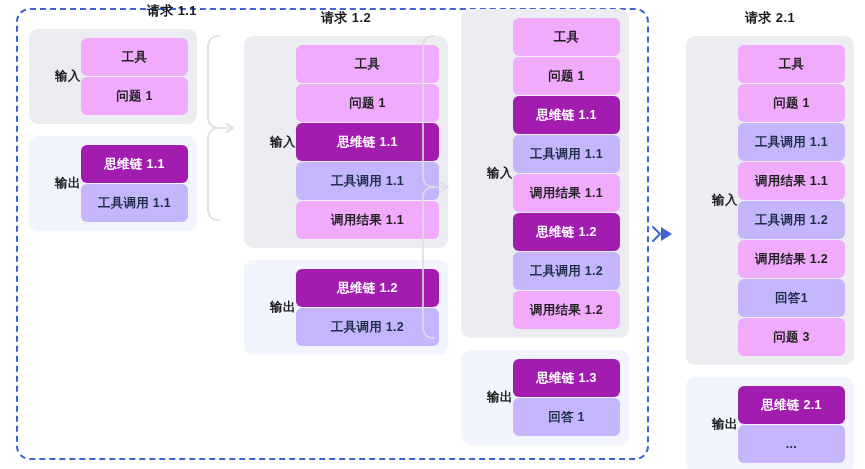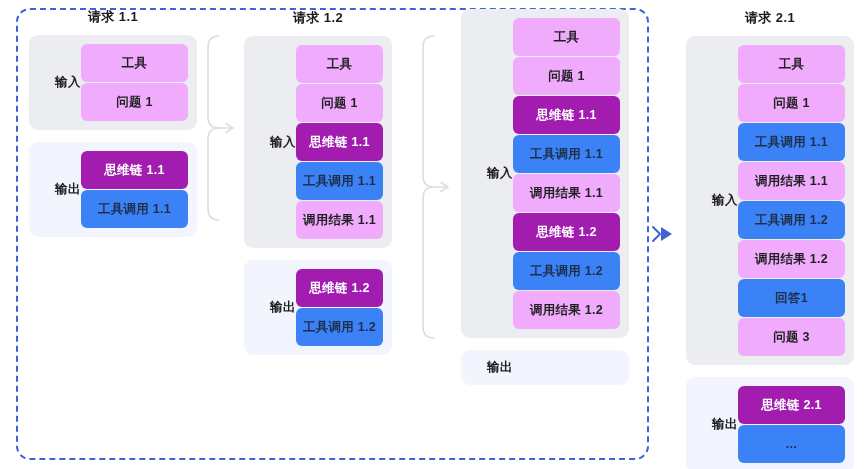--- a/index.html
+++ b/index.html
@@ -73,21 +73,21 @@
     display: flex;
     align-items: center;
     justify-content: center;
     font-size: 12.5px;
     font-weight: bold;
     letter-spacing: .3px;
     color: #1c1c1e;
     white-space: nowrap;
   }
   .row.gray      { background: #f0abfc; color: #1f1f21; }
-  .row.lightblue { background: #3b82f6; color: #1f2f4a; }
+  .row.lightblue { background: #c4b5fd; color: #1f2f4a; }
   .row.blue      { background: #a21caf; color: #ffffff; }
 
   .gap { height: 12px; }
 
   
   .bracket {
     position: absolute;
     pointer-events: none;
   }
 
@@ -98,21 +98,21 @@
     width: 22px; height: 20px;
     pointer-events: none;
   }
 </style>
 </head>
 <body>
 
 <div id="dashed-frame"></div>
 
 <div class="column" id="col-0" style="left:29px; width:168px;">
-  <div class="col-title" style="margin-top:8px;">请求 1.1</div>
+  <div class="col-title" style="margin-top:2px;text-align:right;">请求 1.1</div>
   <div class="group input" style="margin-top:9px;">
     <div class="group-label">输入</div>
     <div class="rows">
       <div class="row gray">工具</div>
       <div class="row gray">问题 1</div>
     </div>
   </div>
   <div class="gap"></div>
   <div class="group output">
     <div class="group-label">输出</div>
@@ -122,21 +122,21 @@
     </div>
   </div>
 </div>
 
 <svg class="bracket" style="left:205px; top:34px;" width="36" height="188">
   <path d="M 14 2 Q 3 2 3 13 L 3 83 Q 3 94 14 94 Q 3 94 3 105 L 3 175 Q 3 186 14 186" fill="none" stroke="#dcdee2" stroke-width="1.6" stroke-linecap="round"></path>
   <path d="M 10 94 L 26 94" fill="none" stroke="#dcdee2" stroke-width="1.6" stroke-linecap="round"></path>
   <path d="M 21 89.5 L 28 94 L 21 98.5" fill="none" stroke="#dcdee2" stroke-width="1.6" stroke-linecap="round" stroke-linejoin="round"></path>
 </svg>
 
-<div class="column" id="col-1" style="left:244px; width:148px;">
+<div class="column" id="col-1" style="left:244px; width:204px;">
   <div class="col-title" style="margin-top:9px;">请求 1.2</div>
   <div class="group input" style="margin-top:9px;">
     <div class="group-label">输入</div>
     <div class="rows">
       <div class="row gray">工具</div>
       <div class="row gray">问题 1</div>
       <div class="row blue">思维链 1.1</div>
       <div class="row lightblue">工具调用 1.1</div>
       <div class="row gray">调用结果 1.1</div>
     </div>
@@ -167,20 +167,24 @@
       <div class="row lightblue">工具调用 1.1</div>
       <div class="row gray">调用结果 1.1</div>
       <div class="row blue">思维链 1.2</div>
       <div class="row lightblue">工具调用 1.2</div>
       <div class="row gray">调用结果 1.2</div>
     </div>
   </div>
   <div class="gap"></div>
   <div class="group output">
     <div class="group-label">输出</div>
+    <div class="rows">
+      <div class="row blue">思维链 1.3</div>
+      <div class="row lightblue">回答 1</div>
+    </div>
   </div>
 </div>
 
 <svg id="blue-arrow" viewBox="0 0 22 20">
   <path d="M 1 3 L 8 10 L 1 17" fill="none" stroke="#3f63d4" stroke-width="2" stroke-linecap="round" stroke-linejoin="round"></path>
   <path d="M 9 3 L 20 10 L 9 17 Z" fill="#3f63d4"></path>
 </svg>
 
 <div class="column" id="col-3" style="left:686px; width:168px;">
   <div class="col-title" style="margin-top:9px;">请求 2.1</div>

